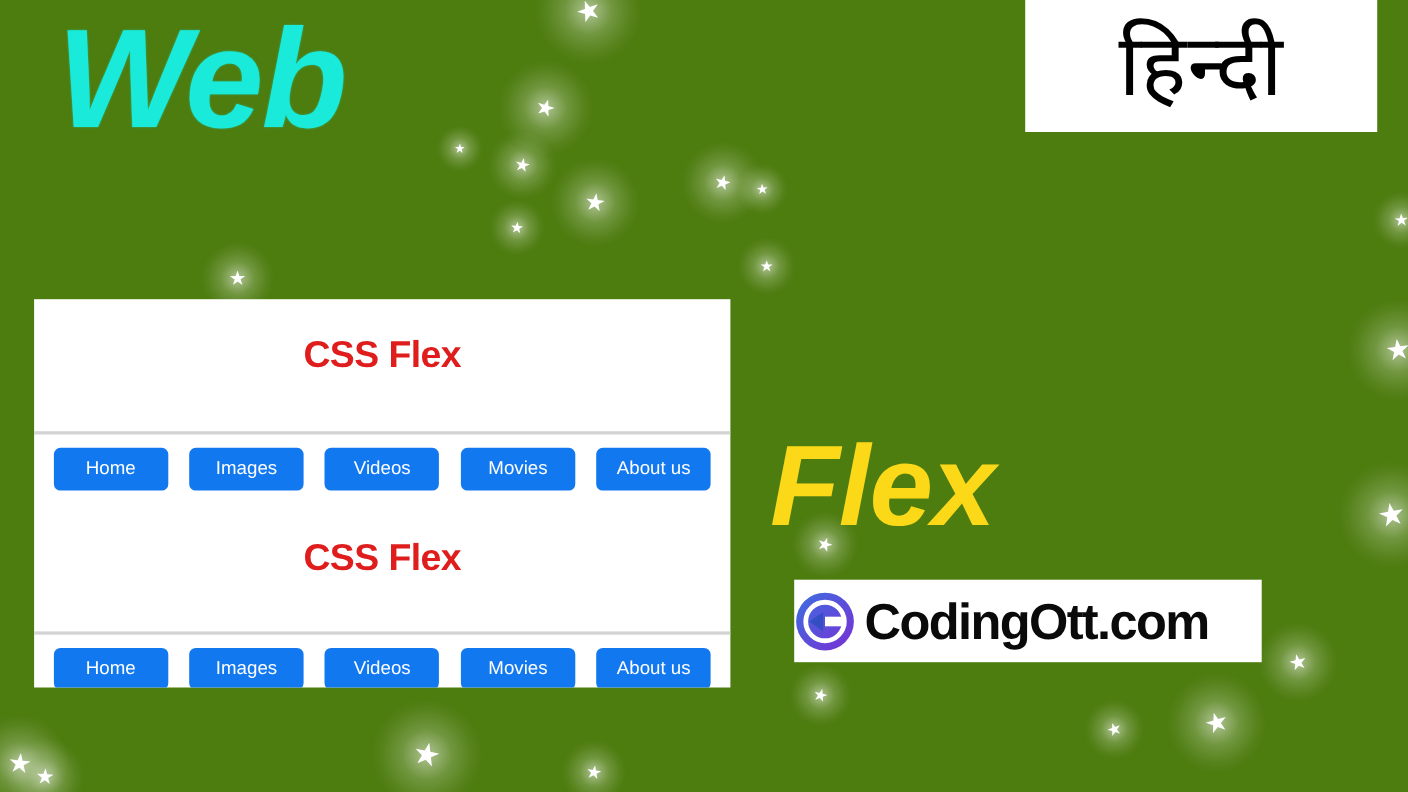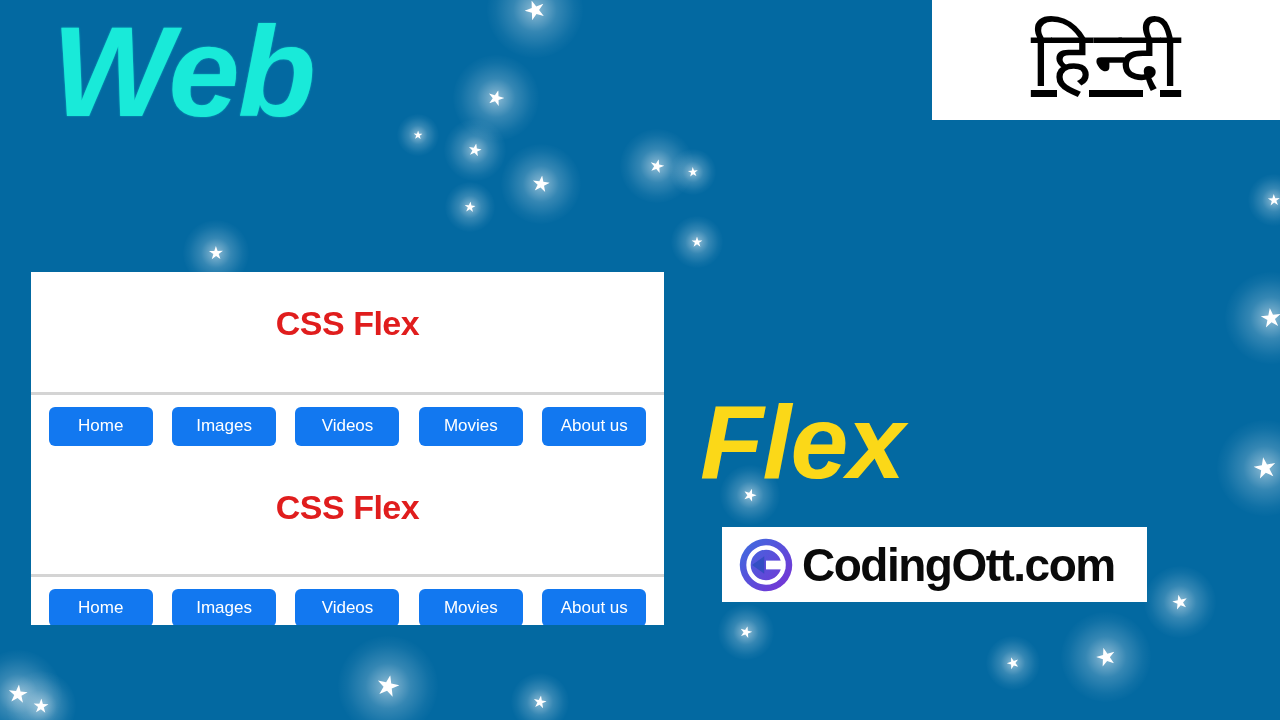--- a/index.html
+++ b/index.html
@@ -4,21 +4,21 @@
 <style>
   html, body {
     margin: 0;
     padding: 0;
     background: #000;
   }
   #stage {
     position: relative;
     width: 1280px;
     height: 720px;
-    background: #0369a1;
+    background: #4d7c0f;
     overflow: hidden;
     font-family: "Liberation Sans", sans-serif;
   }
 
   
   .starfield {
     position: absolute;
     inset: 0;
     pointer-events: none;
   }
@@ -81,27 +81,26 @@
     font-weight: bold;
     font-style: italic;
     line-height: 1;
     letter-spacing: -1px;
   }
 
   .lang-badge {
     position: absolute;
     left: 932px;
     top: 0px;
-    width: 348px;
+    width: 320px;
     height: 120px;
     background: #ffffff;
     display: flex;
     align-items: center;
     justify-content: center;
-    text-decoration: underline;
   }
   .lang-badge span {
     color: #000000;
     font-size: 78px;
     font-weight: normal;
     font-family: "Liberation Serif", "DejaVu Serif", serif;
     line-height: 1.1;
     letter-spacing: 1px;
   }
 
@@ -133,21 +132,20 @@
   
   .brand {
     position: absolute;
     left: 722px;
     top: 527px;
     width: 425px;
     height: 75px;
     background: #ffffff;
     display: flex;
     align-items: center;
-    padding-left: 16px;
     box-sizing: border-box;
   }
   .brand-mark {
     width: 56px;
     height: 56px;
     flex: 0 0 56px;
     margin-right: 8px;
   }
   .brand-text {
     font-size: 46px;

